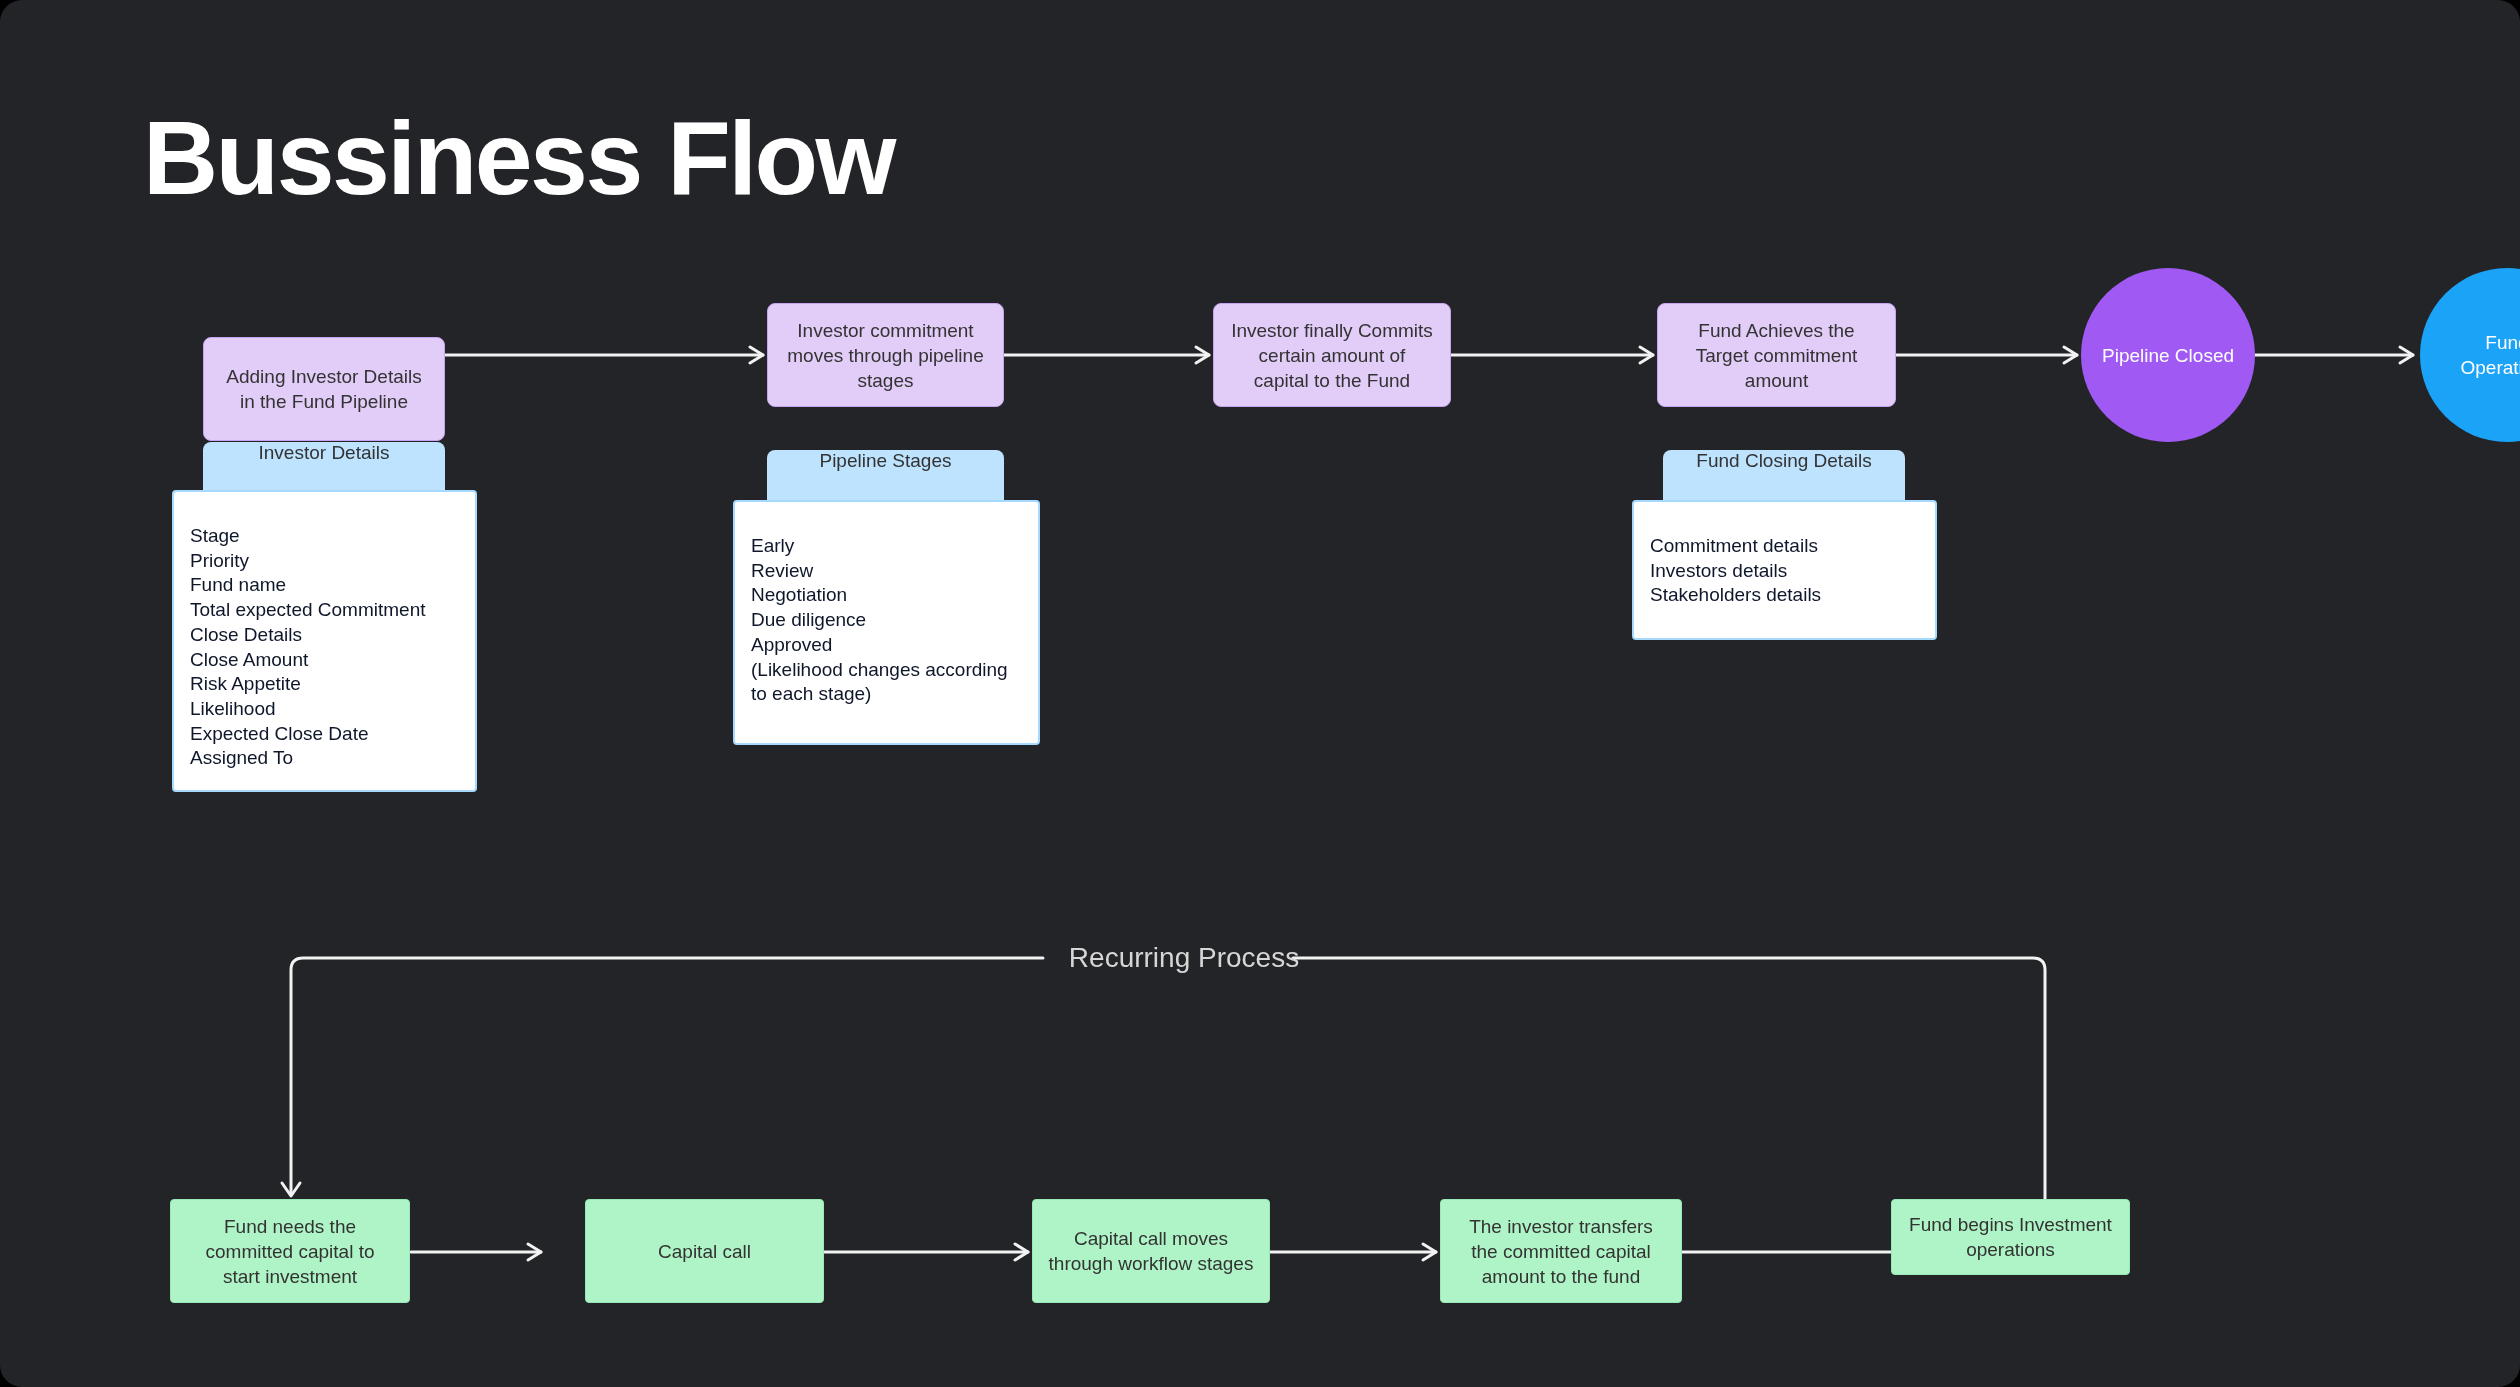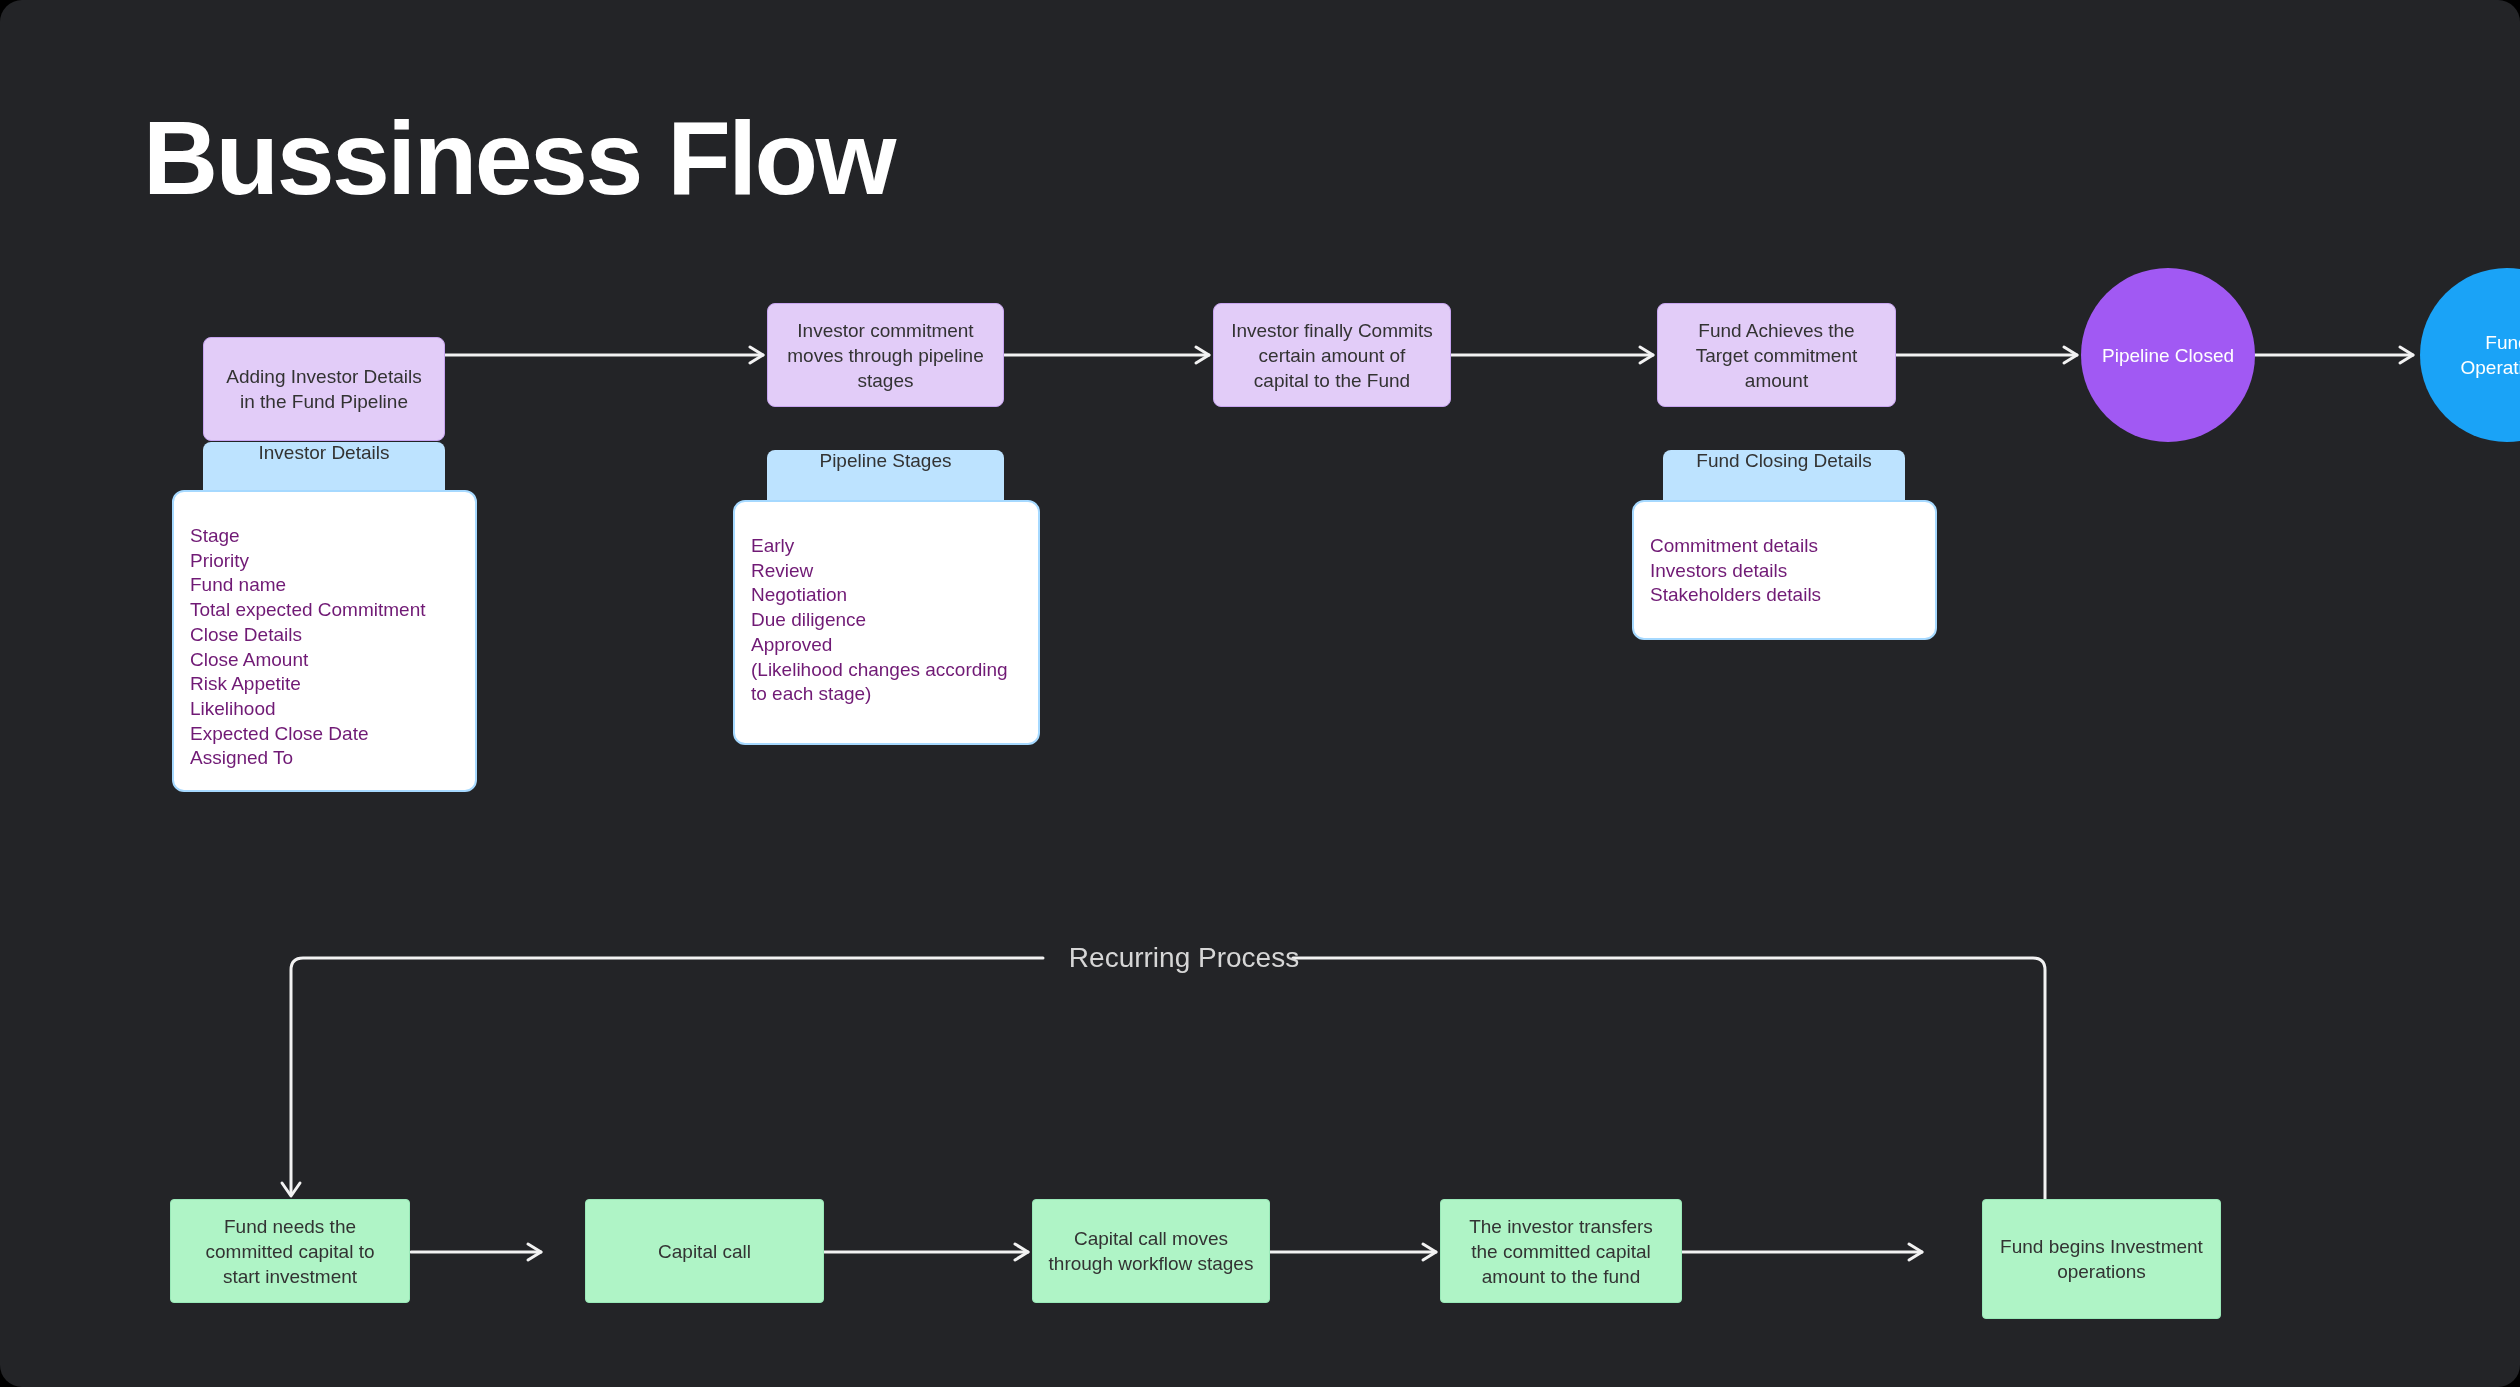--- a/index.html
+++ b/index.html
@@ -65,26 +65,26 @@
     border-radius: 8px 8px 0 0;
     box-sizing: border-box;
     text-align: center;
     font-size: 19px;
     color: #333333;
   }
   .card {
     position: absolute;
     background: #ffffff;
     border: 2px solid #A6D9FF;
-    border-radius: 12px;
+    border-radius: 4px;
     box-sizing: border-box;
     padding: 32px 0 17px 16px;
     font-size: 19px;
     line-height: 24.7px;
-    color: #701a75;
+    color: #0f172a;
   }
   .card .item { white-space: normal; padding-right: 14px; }
   .recurring-label {
     position: absolute;
     transform: translate(-50%, -50%);
     color: #D6D6D6;
     font-size: 28px;
     white-space: nowrap;
   }
   svg.wires {
@@ -187,17 +187,17 @@
   </div>
   <div class="node gnode" style="left:545px; top:1199px; width:239px; height:104px;margin-left:40px;">
     <span>Capital call</span>
   </div>
   <div class="node gnode" style="left:1032px; top:1199px; width:238px; height:104px;">
     <span>Capital call moves through workflow stages</span>
   </div>
   <div class="node gnode" style="left:1440px; top:1199px; width:242px; height:104px;">
     <span>The investor transfers the committed capital amount to the fund</span>
   </div>
-  <div class="node gnode" style="left:1982px; top:1199px; width:239px; height:120px;">
+  <div class="node gnode" style="left:1891px; top:1199px; width:239px; height:76px;">
     <span>Fund begins Investment operations</span>
   </div>
 
 </div>
 
 </body></html>

